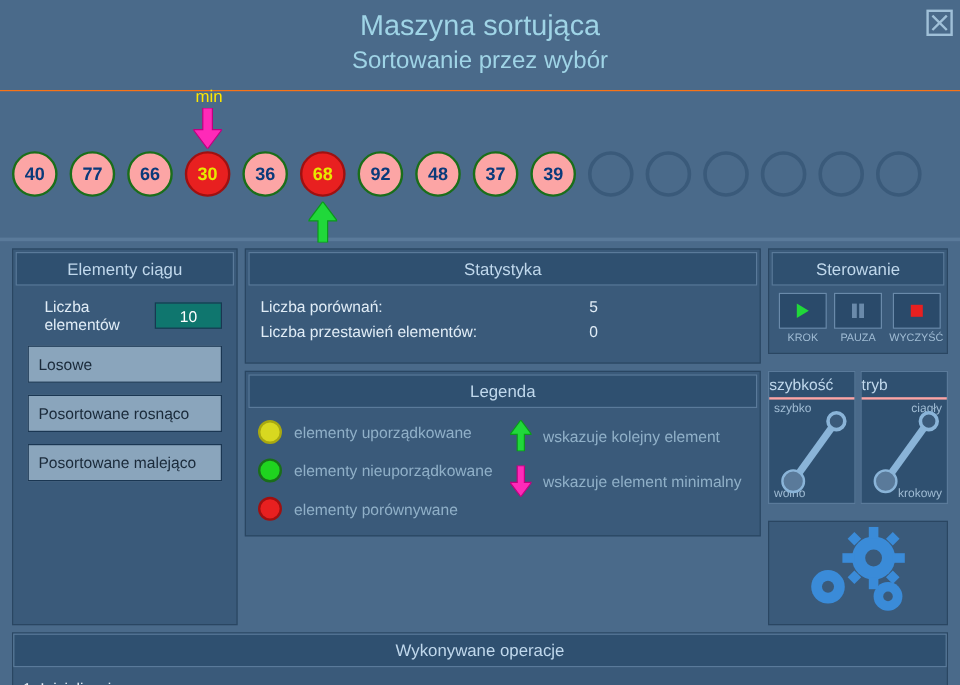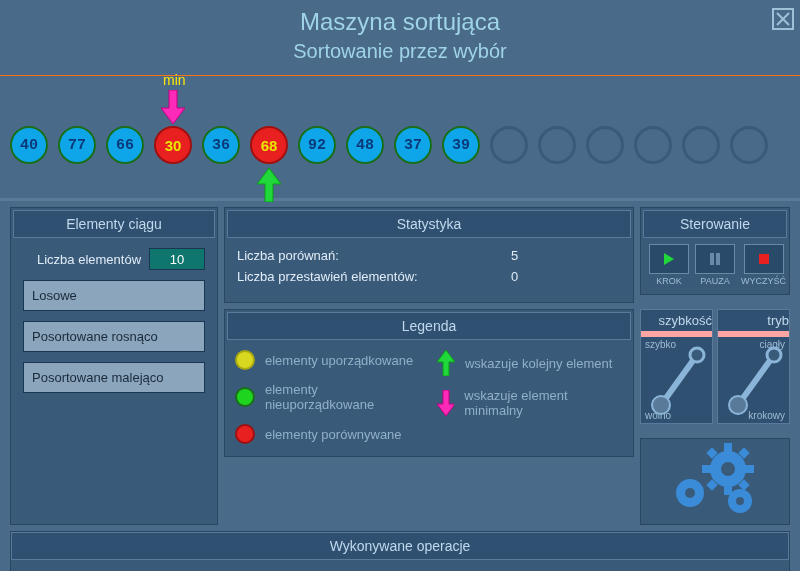--- a/index.html
+++ b/index.html
@@ -19,29 +19,29 @@
   border: 2px solid #a0c0d8; display:flex; align-items:center; justify-content:center;
   color:#a0c0d8; cursor:pointer; font-size:18px; }
 .viz-area { border-top: 1px solid #f97316; border-bottom: 3px solid #5a7a9a;
   height: 126px; margin-top:4px; position: relative; }
 .min-label { position:absolute; left:163px; top:-4px; color:#ffe800; font-size:14px; }
 .arrow-down { position:absolute; top:14px; }
 .arrow-up { position:absolute; bottom:-4px; }
 .circles { position:absolute; top:50px; left:10px; display:flex; gap:10px; }
 .circle { width:38px; height:38px; border-radius:50%; display:flex; align-items:center;
   justify-content:center; font-size:15px; font-weight:bold; border:2px solid #1a6e1a; }
-.circle.green { background:#0ea5e9; color:#0a3a7a;font-family:Liberation Mono, monospace; }
+.circle.green { background:#fca5a5; color:#0a3a7a; }
 .circle.red { background:#e82020; color:#e8e800; border-color:#a01010; }
 .circle.empty { background:transparent; border:3px solid #3a5a7a; }
 .panels { display:flex; gap:6px; padding:6px 10px; }
 .panel { background:#3a5a7a; border:1px solid #2a4662; padding:2px; }
 .panel-title { background:#2f5070; text-align:center; padding:5px 0; color:#c0d8ec; font-size:14px; border:1px solid #5a7a9a; }
 .panel-body { padding:10px; }
 
-.col-elem { width:208px; }
+.col-elem { width:188px; }
 .col-mid { flex:1; display:flex; flex-direction:column; gap:6px; }
 .col-ctrl { width:150px; display:flex; flex-direction:column; gap:14px; }
 
 .field-row { display:flex; align-items:center; justify-content:space-between; margin-bottom:10px; color:#e0ecf6;margin-left:14px; }
 .num-input { background:#0f766e; border:1px solid #1a3652; color:#fff; width:56px;
   height:22px; text-align:center; font-size:13px; }
 .btn-fill { display:block; width:100%; background:#8aa5bc; color:#1a2a3a; border:1px solid #1a3652;
   padding:7px 8px; text-align:left; margin-bottom:10px; font-size:13px; cursor:pointer; }
 
 .stat-row { display:flex; margin-bottom:6px; color:#e0ecf6;gap:44px; }
@@ -55,21 +55,21 @@
 .dot.red { background:#e82020; border:2px solid #a01010; }
 
 .ctrl-btns { display:flex; gap:6px; justify-content:space-between; padding:6px; }
 .cbtn { width:40px; height:30px; background:#2a4a6a; border:1px solid #6a8aaa;
   display:flex; align-items:center; justify-content:center; cursor:pointer; }
 .cbtn-label { text-align:center; font-size:9px; color:#a0bcd4; margin-top:2px; }
 .ctrl-col { display:flex; flex-direction:column; align-items:center; }
 
 .dual { display:flex; gap:4px; }
 .dual .sub { flex:1; background:#2f5070; border:1px solid #5a7a9a; }
-.sub-title { text-align:right; padding:3px 0; color:#c0d8ec; font-size:13px; border-bottom:6px solid #fca5a5; }
+.sub-title { text-align:left; padding:3px 0; color:#c0d8ec; font-size:13px; border-bottom:2px solid #fca5a5; }
 .sub-body { height:86px; position:relative; font-size:10px; color:#a0bcd4; }
 .sub-body .t1 { position:absolute; left:4px; top:2px; }
 .sub-body .t2 { position:absolute; right:4px; top:2px; }
 .sub-body .t3 { position:absolute; left:4px; bottom:2px; }
 .sub-body .t4 { position:absolute; right:4px; bottom:2px; }
 
 .ops { margin:0 10px; background:#3a5a7a; border:1px solid #2a4662; }
 .ops-list { padding:10px 8px; color:#e8f0f8; font-size:13px; }
 .ops-list > div { margin-bottom:8px; }
 

